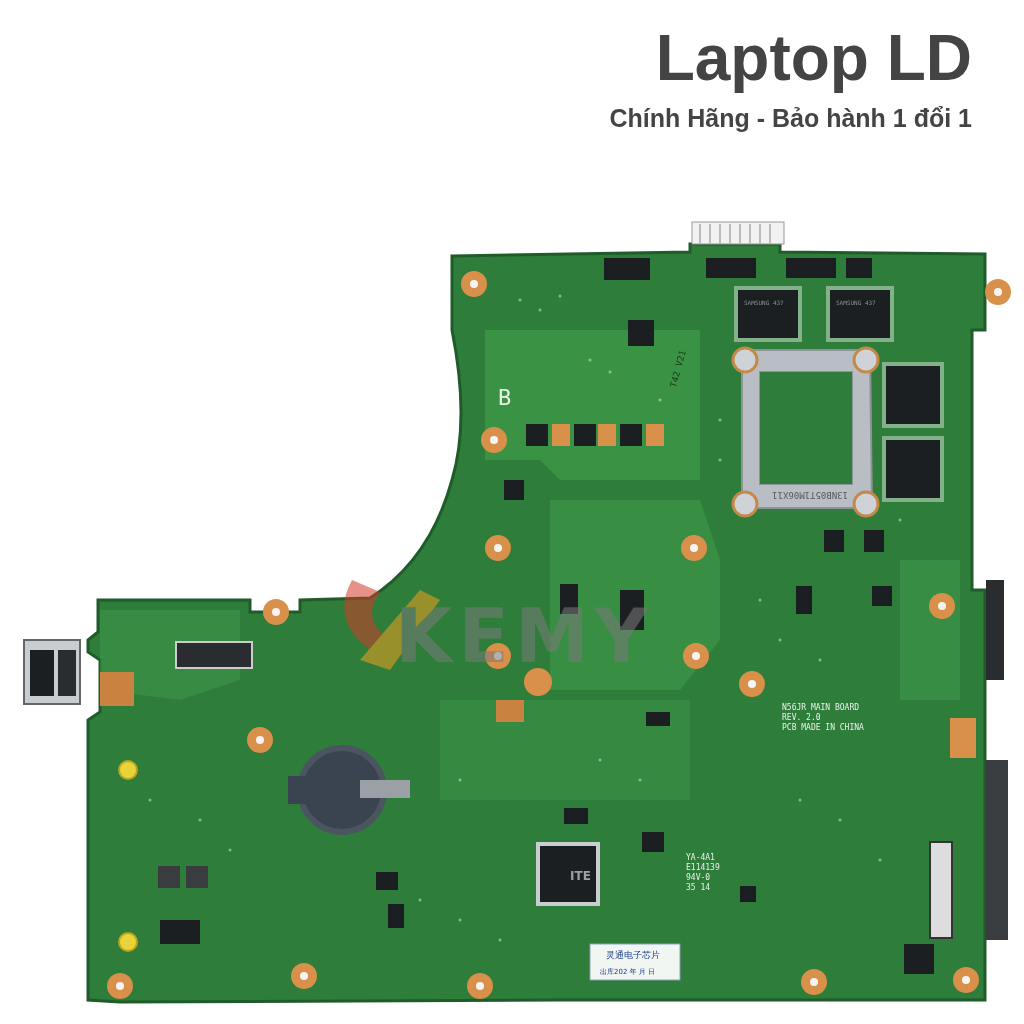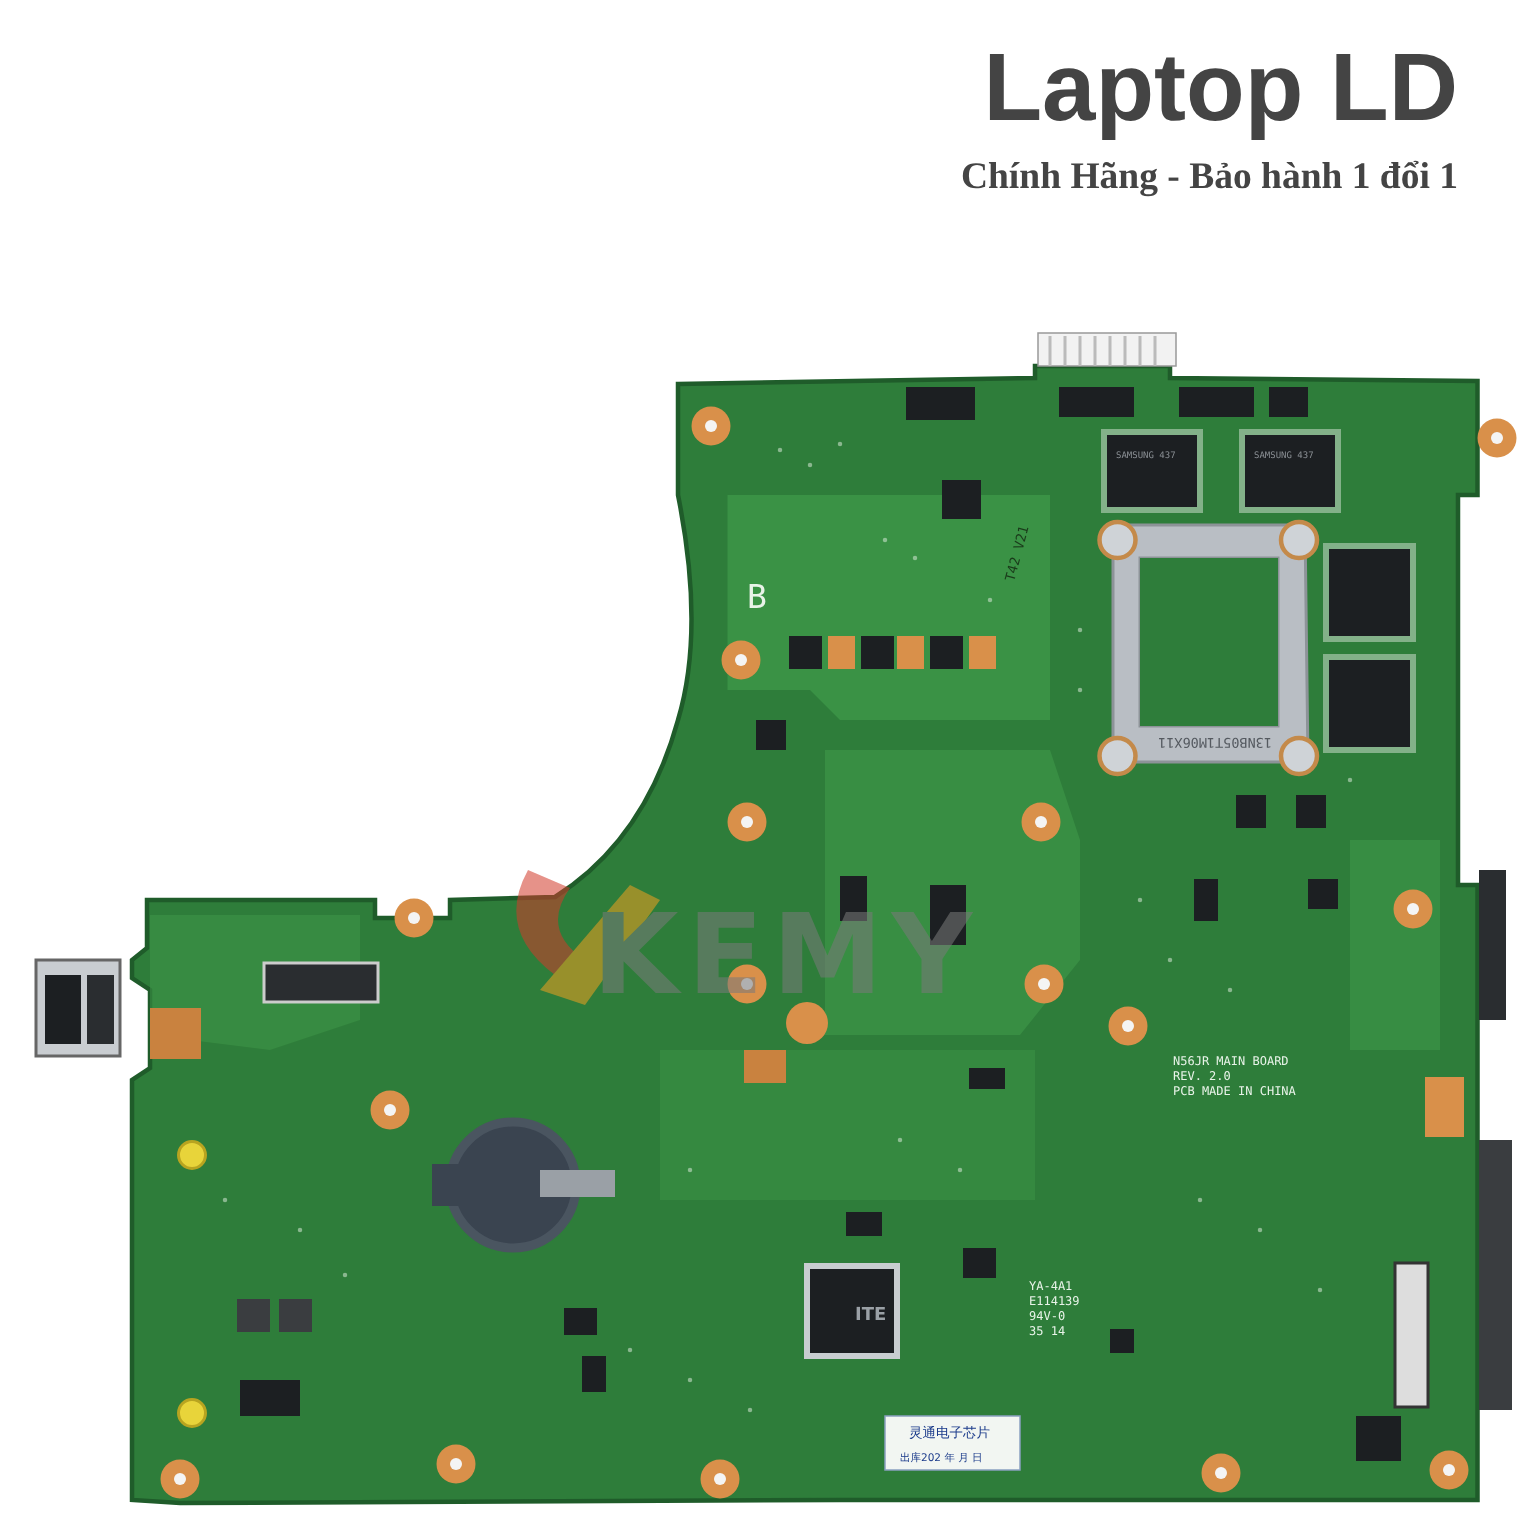--- a/index.html
+++ b/index.html
@@ -1,19 +1,19 @@
 <!DOCTYPE html>
 <html><head>
 <meta charset="utf-8">
 <style>
   html,body{margin:0;padding:0;background:#ffffff;}
   body{width:1024px;height:1024px;position:relative;overflow:hidden;font-family:"Liberation Sans",sans-serif;}
   .brand{position:absolute;right:52px;top:20px;text-align:right;color:#444444;}
   .brand-title{font-family:"Liberation Sans",sans-serif;font-weight:bold;font-size:64px;line-height:76px;letter-spacing:0px;}
-  .brand-sub{font-family:Liberation Serif, serif;font-weight:bold;font-size:25px;line-height:32px;margin-top:6px;}
+  .brand-sub{font-family:Liberation Sans, sans-serif;font-weight:bold;font-size:25px;line-height:32px;margin-top:6px;}
   .board{position:absolute;left:0;top:0;width:1024px;height:1024px;}
   .silk{font-family:"DejaVu Sans Mono",monospace;fill:#e8f3e8;}
   .chip-label{font-family:"DejaVu Sans Mono",monospace;fill:#8a8f94;}
   .sticker-text{font-family:"DejaVu Sans",sans-serif;fill:#1a3a8a;}
 </style>
 </head>
 <body>
 
 <div class="brand">
   <div class="brand-title">Laptop LD</div>

